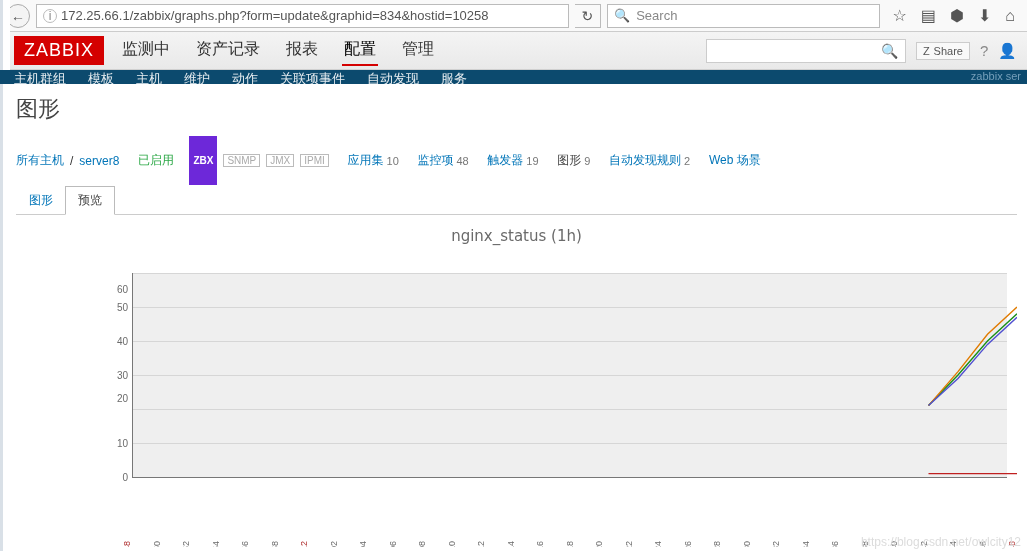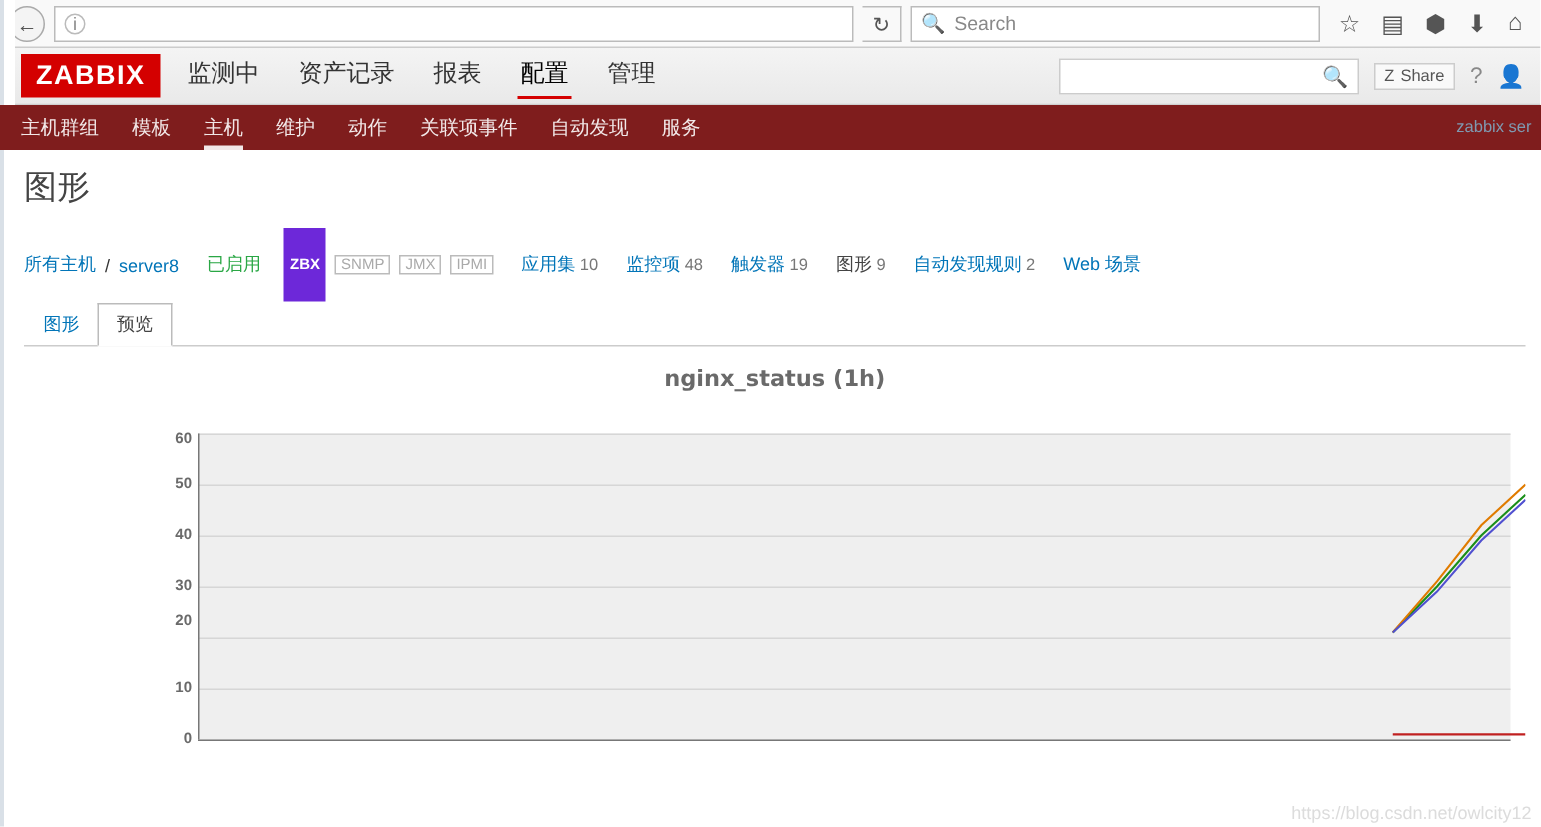--- a/index.html
+++ b/index.html
@@ -11,32 +11,32 @@
   .url-bar { flex: 2 1 0; height: 24px; border: 1px solid #bbb; background:#fff; display:flex; align-items:center; padding:0 6px; font-size:13px; color:#555; gap:4px; }
   .url-bar .info-icon { font-size:12px; color:#888; border:1px solid #bbb; border-radius:50%; width:14px; height:14px; display:inline-flex;align-items:center;justify-content:center;}
   .refresh-btn { width:26px; height:24px; border:1px solid #bbb; border-left:none; display:flex;align-items:center;justify-content:center; font-size:14px; color:#555; cursor:pointer;}
   .search-bar { flex: 1 1 0; height:24px; border:1px solid #bbb; background:#fff; display:flex; align-items:center; padding:0 6px; color:#888; font-size:13px; gap:6px;}
   .search-bar .mag { font-size:13px; color:#888;}
   .tool-icons { display:flex; align-items:center; gap:14px; padding:0 6px; font-size:16px; color:#555;}
   .tool-icons span { cursor:pointer; }
 
   
   .top-menu { height:38px; background: linear-gradient(#f4f4f4,#e9e9e9); border-bottom:1px solid #d0d0d0; display:flex; align-items:center; padding:0 10px 0 14px;}
-  .logo { background:#d40000; color:#fff; font-weight:bold; font-family: Arial; letter-spacing:1px; padding:4px 10px; font-size:18px; margin-right:16px;}
+  .logo { background:#d40000; color:#fff; font-weight:normal; font-family: Arial; letter-spacing:1px; padding:4px 10px; font-size:18px; margin-right:16px;}
   .menu1 { display:flex; gap:22px; font-size:16px; color:#333;}
   .menu1 div { cursor:pointer; padding:4px 2px;}
   .menu1 .active { border-bottom:2px solid #d40000; color:#000;}
   .top-right { margin-left:auto; display:flex; align-items:center; gap:10px;}
   .search-global { width:200px; height:24px; border:1px solid #ccc; background:#fff; position:relative;}
   .search-global .mag2 { position:absolute; right:6px; top:3px; color:#aaa; font-size:14px;}
   .share-btn { border:1px solid #ccc; padding:2px 6px; font-size:11px; color:#555; display:flex; align-items:center; gap:4px; cursor:pointer; background:#f9f9f9;}
   .icon-q { color:#888; font-size:15px; cursor:pointer;}
 
   
-  .submenu { height:30px; background:#7f1d1d; color:#fff; display:flex; align-items:center; padding:0 14px; font-size:13px; gap:22px; position:relative;}
+  .submenu { height:14px; background:#0c4a6e; color:#fff; display:flex; padding:0 14px; font-size:13px; gap:22px; position:relative;}
   .submenu div { cursor:pointer; opacity:0.9;}
   .submenu .active2 { color:#fff; position:relative;}
   .submenu .active2::after { content:""; position:absolute; left:0; right:0; bottom:-6px; height:3px; background:#fff;}
   .submenu .brand-r { position:absolute; right:6px; color:#7fa7c1; font-size:11px;margin-left:40px;}
 
   
   .page { padding: 10px 10px 0 16px; }
   .page-title { font-size:22px; color:#444; margin-bottom:12px; }
   
   .crumbs { font-size:12px; margin-bottom:0; display:flex; align-items:center; flex-wrap:wrap; gap:6px;}
@@ -47,21 +47,21 @@
   .counter { color:#777; font-size:11px; margin-left:-3px;}
   .sel { color:#444;}
   
   .tabs { display:flex; margin-bottom:0px;}
   .tab { border:1px solid #bbb; padding:5px 12px; background:#fff; color:#0275b8; cursor:pointer; font-size:12px; position:relative; top:1px;}
   .tab + .tab { margin-left:-1px;}
   .tab.active { color:#444; border-bottom:1px solid #fff; z-index:2;}
   .tab:not(.active){ border-color:transparent; background:transparent;}
 
   
-  .chart-wrap { border-top:1px solid #ccc; margin-top:0; padding:6px 0 0 0;font-weight:bold;}
+  .chart-wrap { border-top:1px solid #ccc; margin-top:0; padding:6px 0 0 0;}
   .chart { position:relative; width:100%; height:320px; }
   .chart-title { text-align:center; color:#6a6a6a; font-size:15px; margin:6px 0 4px 0; font-family: "DejaVu Sans", Arial;}
   .plot { position:absolute; left:116px; top:46px; right:10px; height:204px; background:#efefef;}
   .grid-h { position:absolute; left:0; right:0; border-top:1px solid #d6d6d6;}
   .yaxis { position:absolute; left:94px; top:46px; height:204px; width:20px; }
   .ytick { position:absolute; right:2px; font-size:10px; color:#6a6a6a; transform:translateY(-50%);}
   .axis-line { position:absolute; left:116px; top:46px; width:0; height:204px; border-left:1px solid #777;}
   .axis-bottom { position:absolute; left:116px; top:250px; right:10px; border-top:1px solid #777;}
   .xlabels { position:absolute; left:116px; top:254px; right:10px; height:60px;}
   .xlabel { position:absolute; bottom:0; transform: rotate(-90deg) translateX(-100%); transform-origin: left bottom; font-size:9px; color:#6a6a6a; white-space:nowrap;}
@@ -72,20 +72,21 @@
 </style>
 </head>
 <body>
 
 <div class="scroll-border-left"></div>
 
 <div class="browser-bar">
   <div class="nav-back">←</div>
   <div class="url-bar">
     <span class="info-icon">i</span>
+    <span>172.25.66.1/zabbix/graphs.php?form=update&amp;graphid=834&amp;hostid=10258</span>
   </div>
   <div class="refresh-btn">↻</div>
   <div class="search-bar">
     <span class="mag">🔍</span>
     <span>Search</span>
   </div>
   <div class="tool-icons">
     <span>☆</span>
     <span>▤</span>
     <span>⬢</span>
@@ -173,21 +174,21 @@
           <div class="grid-h" style="top: 34px;"></div>
           <div class="grid-h" style="top: 0px;"></div>
         </div>
       <div class="yaxis" id="yaxis">
           <div class="ytick" style="top: 204px;">0</div>
           <div class="ytick" style="top: 170px;">10</div>
           <div class="ytick" style="top: 125px;">20</div>
           <div class="ytick" style="top: 102px;">30</div>
           <div class="ytick" style="top: 68px;">40</div>
           <div class="ytick" style="top: 34px;">50</div>
-          <div class="ytick" style="top: 4px;">60</div>
+          <div class="ytick" style="top: 16px;">60</div>
         </div>
       <div class="axis-line"></div>
       <div class="axis-bottom"></div>
       <div class="xlabels" id="xlabels">
           <div class="xlabel edge" style="left: 0px;">10-11 23:48</div>
           <div class="xlabel" style="left: 29.5px;">23:50</div>
           <div class="xlabel" style="left: 59px;">23:52</div>
           <div class="xlabel" style="left: 88.5px;">23:54</div>
           <div class="xlabel" style="left: 118px;">23:56</div>
           <div class="xlabel" style="left: 147.5px;">23:58</div>

